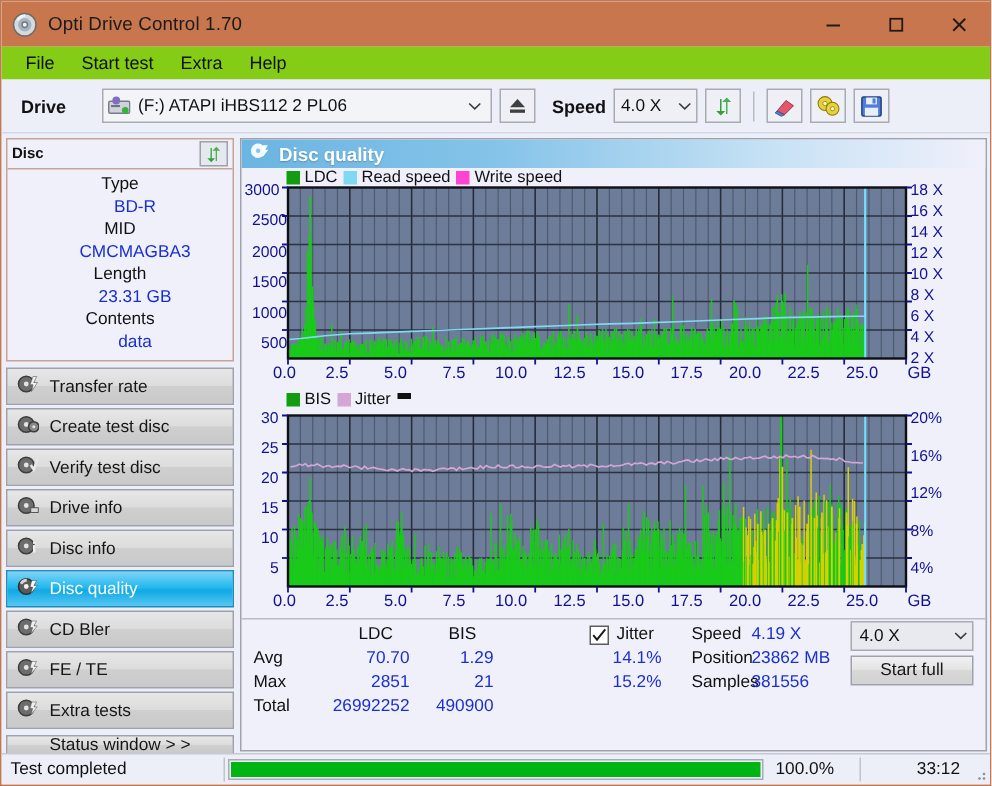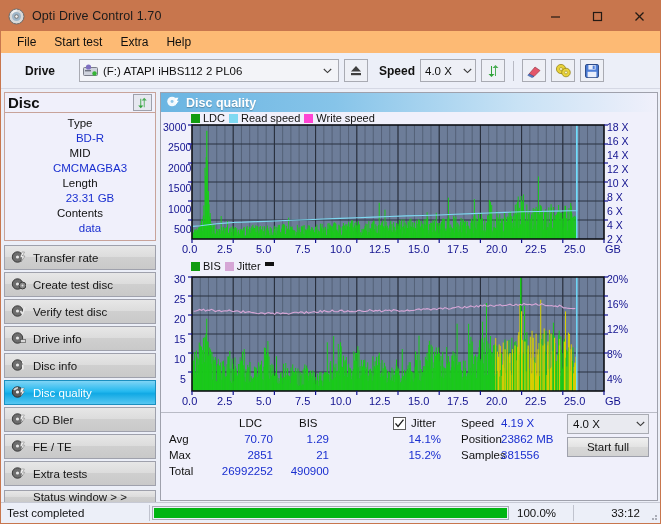--- a/index.html
+++ b/index.html
@@ -35,34 +35,34 @@
   .winbtns { margin-left: auto; display: flex; height: 30px; }
   .winbtn {
     width: 42px; height: 30px; display: flex;
     align-items: center; justify-content: center;
     color: #241a14; font-size: 13px;
   }
   .winbtn svg { display: block; }
 
   
   .menubar {
-    height: 22px; background: #fdba74;
+    height: 22px; background: #84cc16;
     display: flex; align-items: center;
     padding-left: 7px; gap: 0px;
   }
   .menuitem {
     font-size: 12px; color: #10100f;
     padding: 2px 9px; white-space: nowrap;
   }
 
   
   .toolbar {
     height: 36px; background: #eceff8;
     display: flex; align-items: center;
-    padding: 0 17px; gap: 5px;
+    padding: 0 6px; gap: 5px;
     border-bottom: 1px solid #d5d8e4;
   }
   .tb-label { font-size: 12px; font-weight: bold; color: #111; white-space: nowrap; }
   .drive-combo {
     flex: none; width: 260px; height: 23px;
     background: #f3f4f8; border: 1px solid #a9abb3;
     display: flex; align-items: center; gap: 5px;
     padding: 0 3px; font-size: 11.5px; color: #111;
   }
   .drive-combo .txt { white-space: nowrap; overflow: hidden; }
@@ -90,21 +90,21 @@
     padding: 2px 3px 0 3px;
     display: flex; flex-direction: column;
   }
 
   
   .discbox { border: 1px solid #c8a39a; background: #f0f0fb; }
   .disc-head {
     height: 20px; display: flex; align-items: center;
     border-bottom: 1px solid #c8a39a; padding: 0 3px;
   }
-  .disc-head .t { font-size: 15px; font-weight: bold; color: #111; }
+  .disc-head .t { font-size: 10px; font-weight: bold; color: #111; }
   .disc-head .b {
     margin-left: auto; width: 19px; height: 17px;
     background: #e6e8f0; border: 1px solid #9ea0ab;
     display: flex; align-items: center; justify-content: center;
   }
   .disc-rows { padding: 3px 5px 4px 5px; }
   .drow {
     display: flex; align-items: center; justify-content: space-between;
     font-size: 11.5px; line-height: 15px; color: #111; flex-direction: column;
   }

